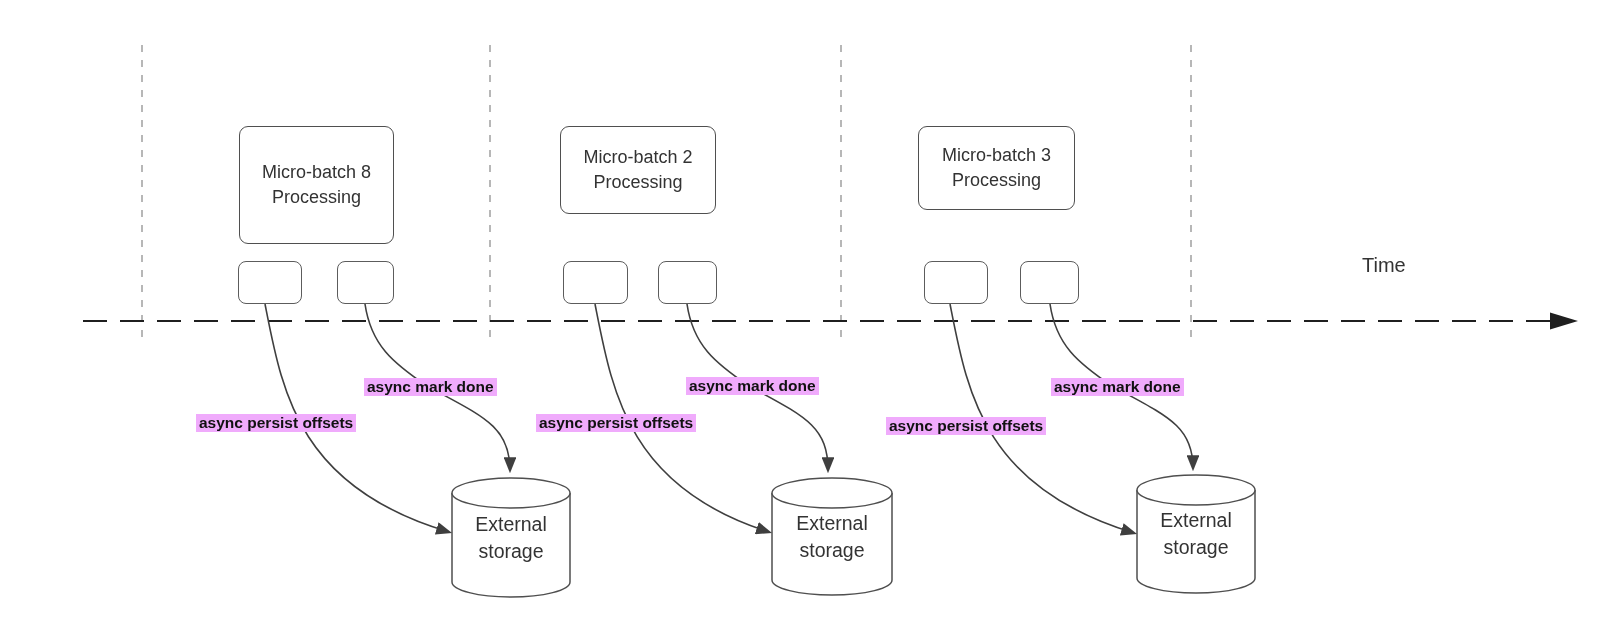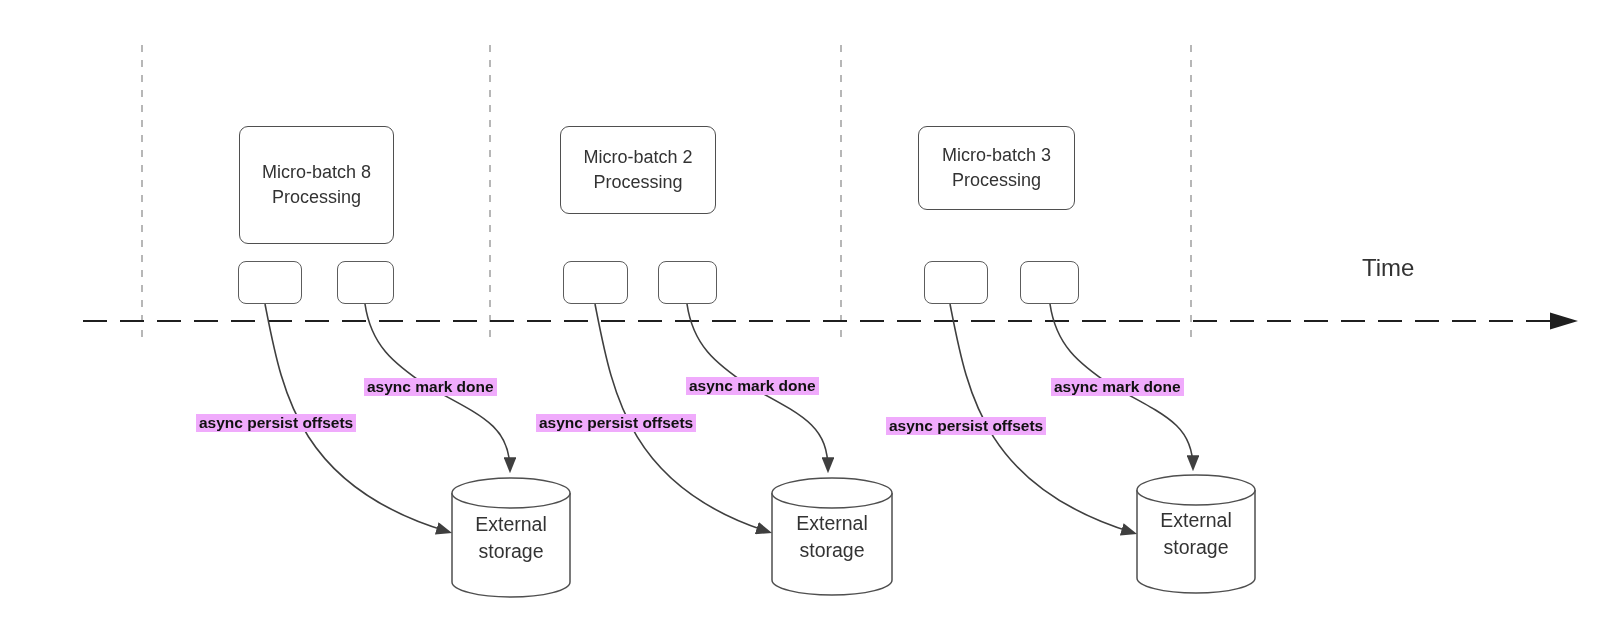--- a/index.html
+++ b/index.html
@@ -54,21 +54,21 @@
     flex-direction: column;
     align-items: center;
     justify-content: center;
     text-align: center;
     font-size: 19.5px;
     line-height: 27px;
     color: var(--text, #333333);
   }
   .time-label {
     position: absolute;
-    font-size: 24px;
+    font-size: 20px;
     color: var(--text, #333333);
     white-space: nowrap;
   }
 </style>
 </head>
 <body>
 
 <div class="canvas">
 
   <svg class="layer" width="1600" height="642" viewBox="0 0 1600 642">

